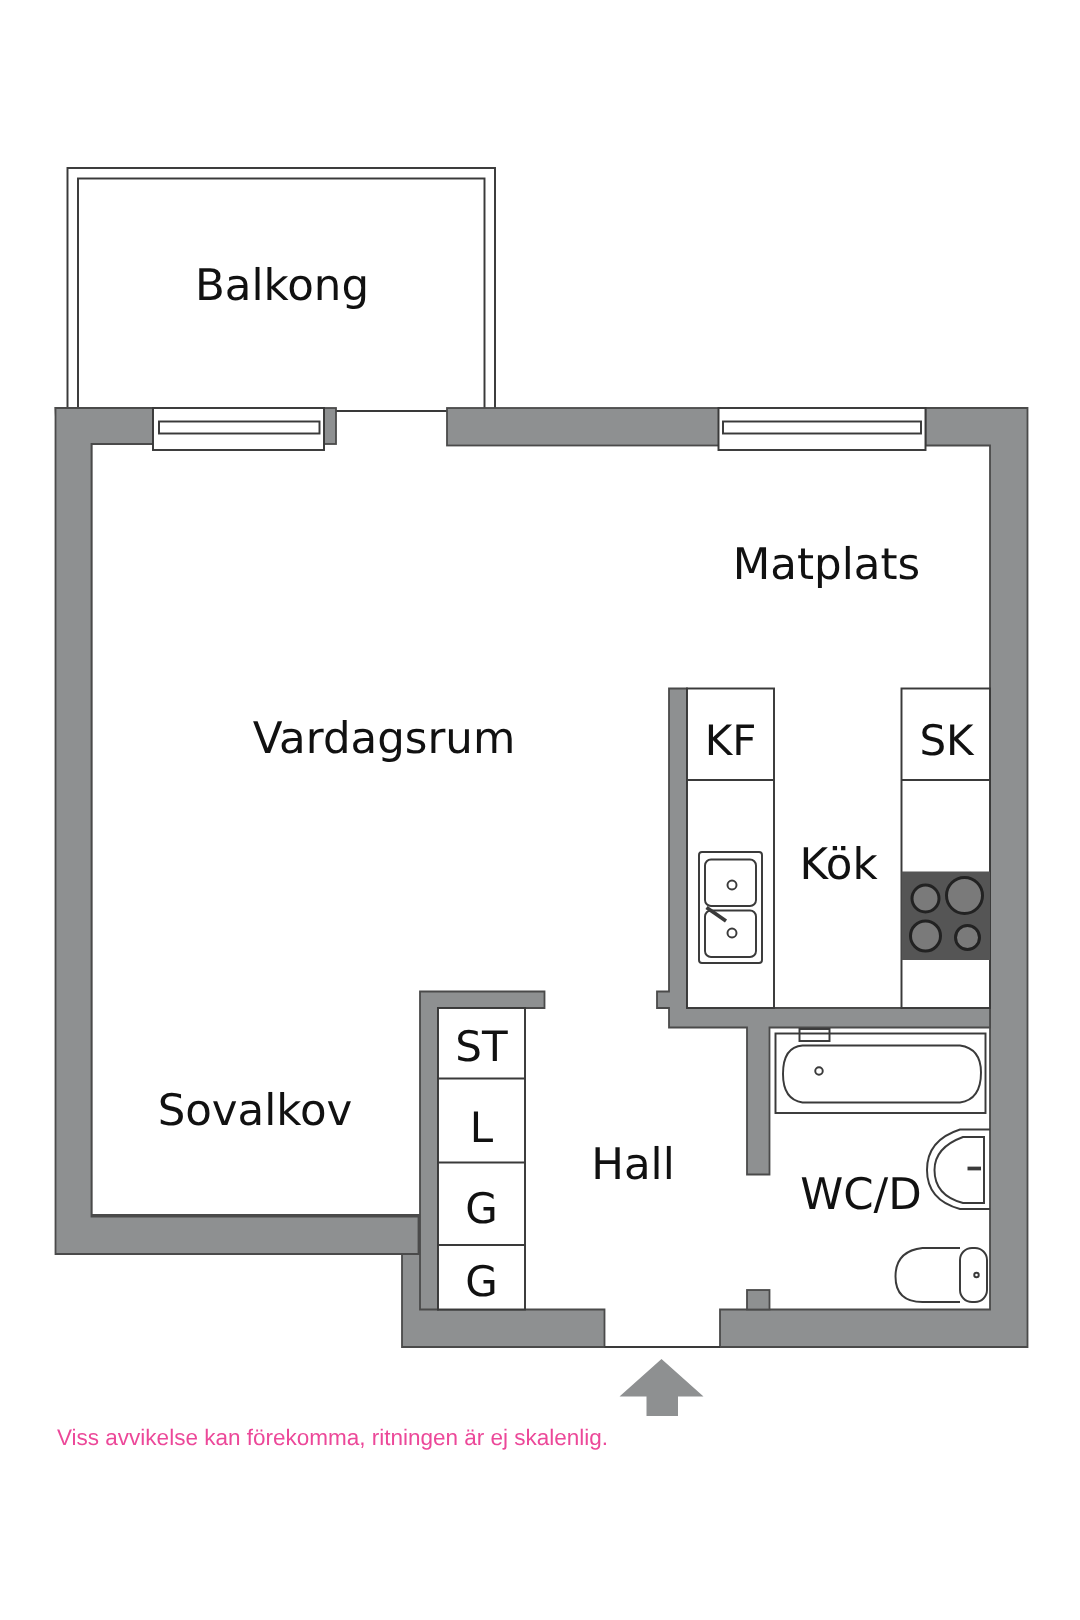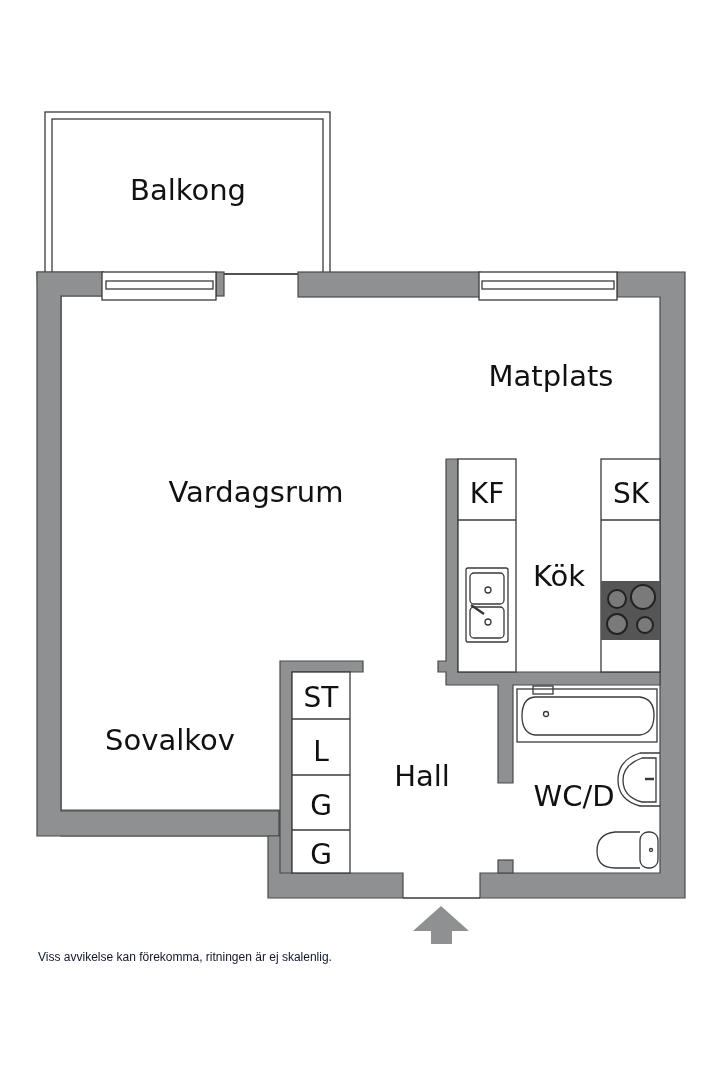--- a/index.html
+++ b/index.html
@@ -4,21 +4,21 @@
 <style>
   html,body{margin:0;padding:0;background:#fff;}
   body{width:720px;height:1080px;position:relative;overflow:hidden;font-family:"DejaVu Sans","Liberation Sans",sans-serif;}
   svg{position:absolute;left:0;top:0;}
   .wall{fill:#8e9091;stroke:#4a4a4a;stroke-width:1.2;}
   .line{fill:none;stroke:#3a3a3a;stroke-width:1.3;}
   .fill-w{fill:#fff;stroke:#3a3a3a;stroke-width:1.3;}
   .lbl{font-family:"DejaVu Sans","Liberation Sans",sans-serif;fill:#111;}
   .room{font-size:29px;}
   .cab{font-size:28px;}
-  .note{position:absolute;left:38px;top:950px;font-size:12px;color:#0f172a;font-family:"Liberation Sans","DejaVu Sans",sans-serif;}
+  .note{position:absolute;left:38px;top:950px;font-size:15px;color:#ec4899;font-family:"Liberation Sans","DejaVu Sans",sans-serif;}
 </style>
 </head>
 <body>
 
 <svg width="720" height="1080" viewBox="0 0 720 1080">
 
   <g>
     <rect x="45" y="112" width="285" height="162" class="line"></rect>
     <rect x="52" y="119" width="271" height="155" class="line"></rect>
   </g>

